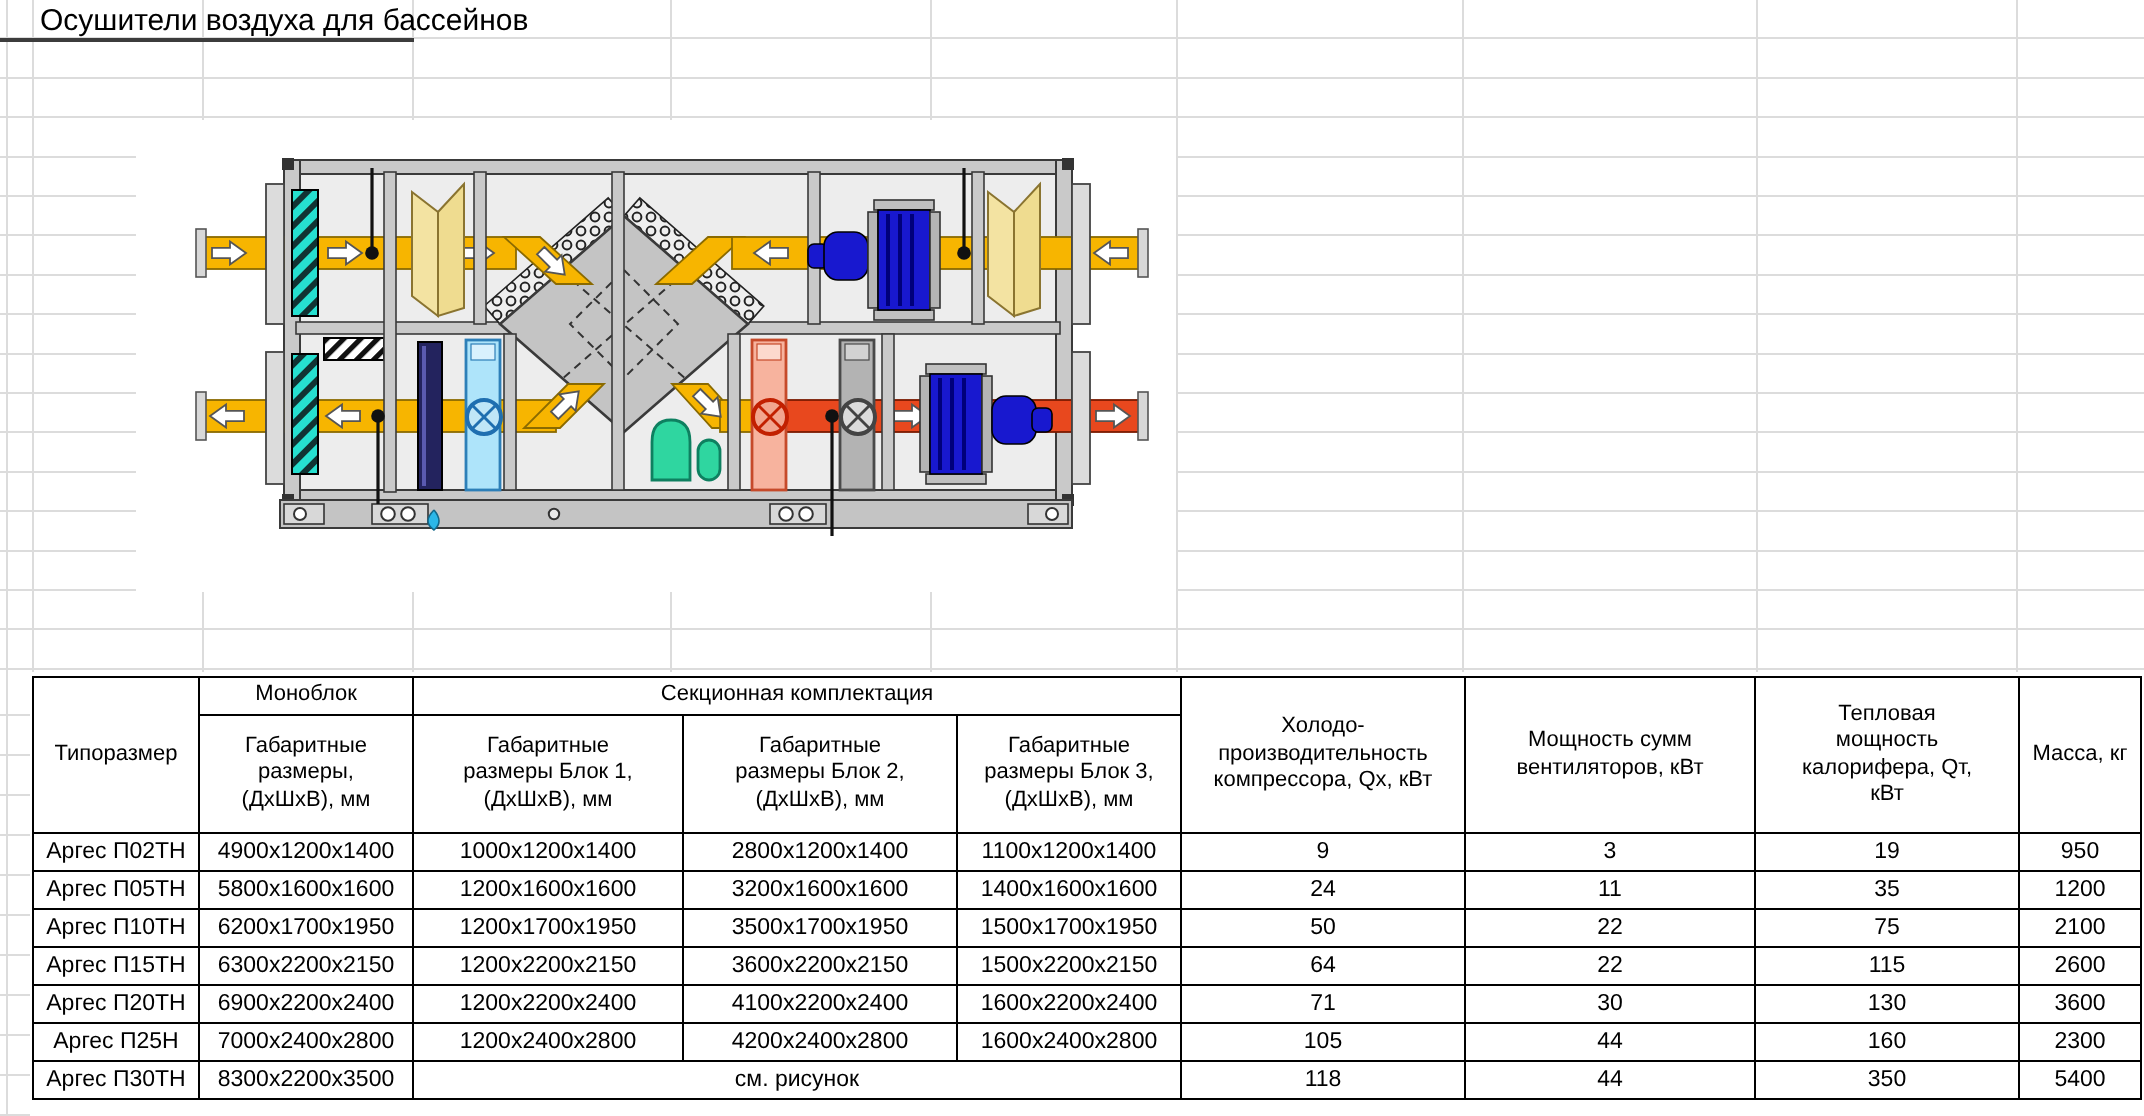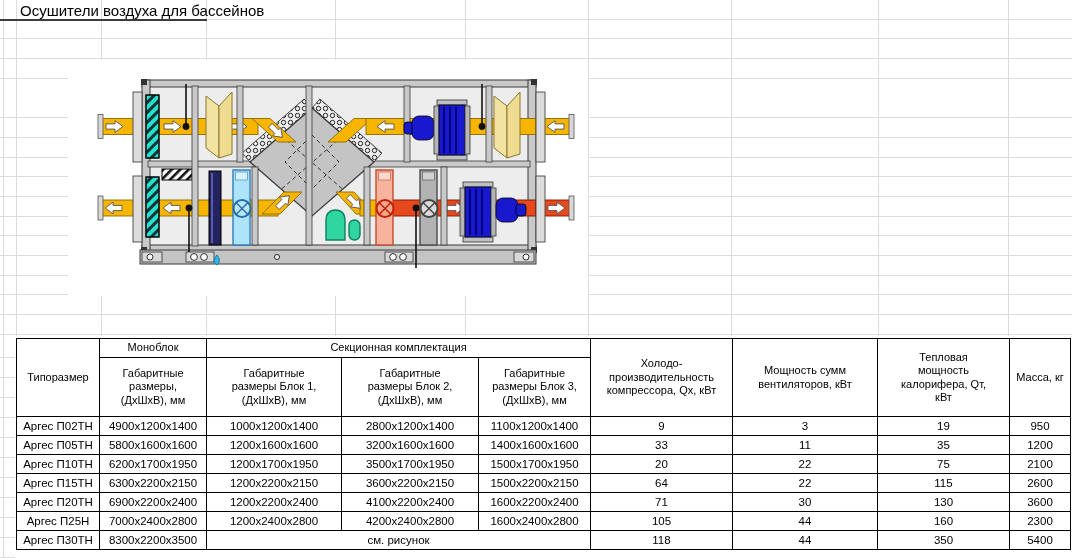--- a/index.html
+++ b/index.html
@@ -320,32 +320,32 @@
         <td>3</td>
         <td>19</td>
         <td>950</td>
       </tr>
       <tr>
         <td class="model">Аргес П05ТН</td>
         <td>5800х1600х1600</td>
         <td>1200х1600х1600</td>
         <td>3200х1600х1600</td>
         <td>1400х1600х1600</td>
-        <td>33</td>
+        <td>24</td>
         <td>11</td>
         <td>35</td>
         <td>1200</td>
       </tr>
       <tr>
         <td class="model">Аргес П10ТН</td>
         <td>6200х1700х1950</td>
         <td>1200х1700х1950</td>
         <td>3500х1700х1950</td>
         <td>1500х1700х1950</td>
-        <td>20</td>
+        <td>50</td>
         <td>22</td>
         <td>75</td>
         <td>2100</td>
       </tr>
       <tr>
         <td class="model">Аргес П15ТН</td>
         <td>6300х2200х2150</td>
         <td>1200х2200х2150</td>
         <td>3600х2200х2150</td>
         <td>1500х2200х2150</td>

